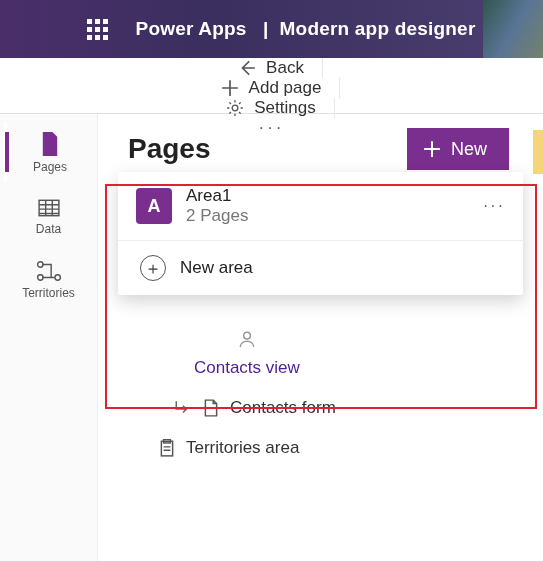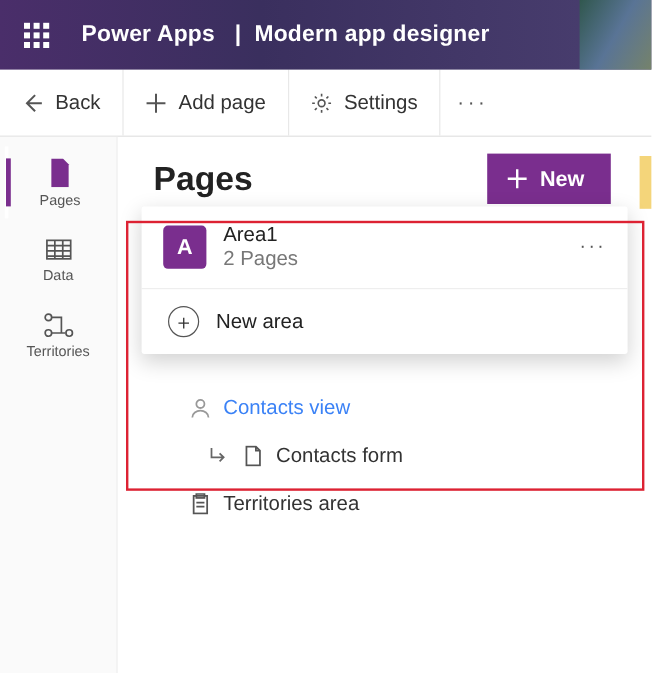--- a/index.html
+++ b/index.html
@@ -6,20 +6,21 @@
   body { width: 543px; height: 561px; overflow: hidden; background: #fff; }
 
   .header {
     height: 58px;
     background: linear-gradient(90deg, #4a2e6a 0%, #3a2f5e 40%, #4a3f70 100%);
     position: relative;
     display: flex;
     align-items: center;
     color: #fff;
     padding-left: 10px;
+    justify-content: center;
   }
   .header::after {
     content: "";
     position: absolute;
     right: 0; top: 0; bottom: 0;
     width: 60px;
     background: linear-gradient(120deg, #2e5a4a 0%, #5b7a9a 50%, #7a8a6a 100%);
     opacity: 0.9;
   }
   .waffle {
@@ -33,20 +34,21 @@
   }
   .waffle span { background: #fff; width: 5px; height: 5px; }
   .app-title { font-size: 19px; font-weight: 600; margin-left: 18px; letter-spacing: 0.2px; }
 
   .cmdbar {
     height: 56px;
     display: flex;
     align-items: center;
     border-bottom: 1px solid #e1e1e1;
     color: #333;
+    flex-direction: column;
   }
   .cmd-item {
     display: flex;
     align-items: center;
     gap: 10px;
     height: 100%;
     padding: 0 18px;
     font-size: 17px;
     color: #333;
     border-right: 1px solid #e8e8e8;
@@ -83,21 +85,21 @@
   .main { flex: 1; position: relative; padding: 14px 30px 0 30px; }
   .pages-header { display:flex; align-items:center; justify-content:space-between; margin-bottom:22px; padding-right:4px;}
   .pages-title { font-size: 28px; font-weight: 700; color: #222; }
   .new-btn {
     background: #7a2e8e;
     color: #fff;
     border: none;
     height: 42px;
     padding: 0 22px 0 16px;
     font-size: 18px;
-    font-weight: 700;
+    font-weight: 400;
     display: flex;
     align-items: center;
     gap: 10px;
     cursor: pointer;
   }
   .yellow-strip { position:absolute; right:0; top:16px; width:10px; height:44px; background:#f4d57a; }
 
   .red-box {
     position: absolute;
     left: 105px;
@@ -150,21 +152,21 @@
   .tree {
     position: absolute;
     left: 148px;
     top: 320px;
     font-size: 17px;
     color: #333;
   }
   .tree-row { display:flex; align-items:center; gap:10px; padding:10px 0; }
   .tree-row.sub { margin-left: 26px; }
   .tree-icon { width:18px; height:18px; flex-shrink:0; }
-  .dim { color: #3b82f6; }
+  .dim { color: #4c1d95; flex-direction: column; }
 </style>
 </head>
 <body>
 
 <div class="header">
   <div class="waffle">
     <span></span>
       <span></span>
       <span></span>
     <span></span>

